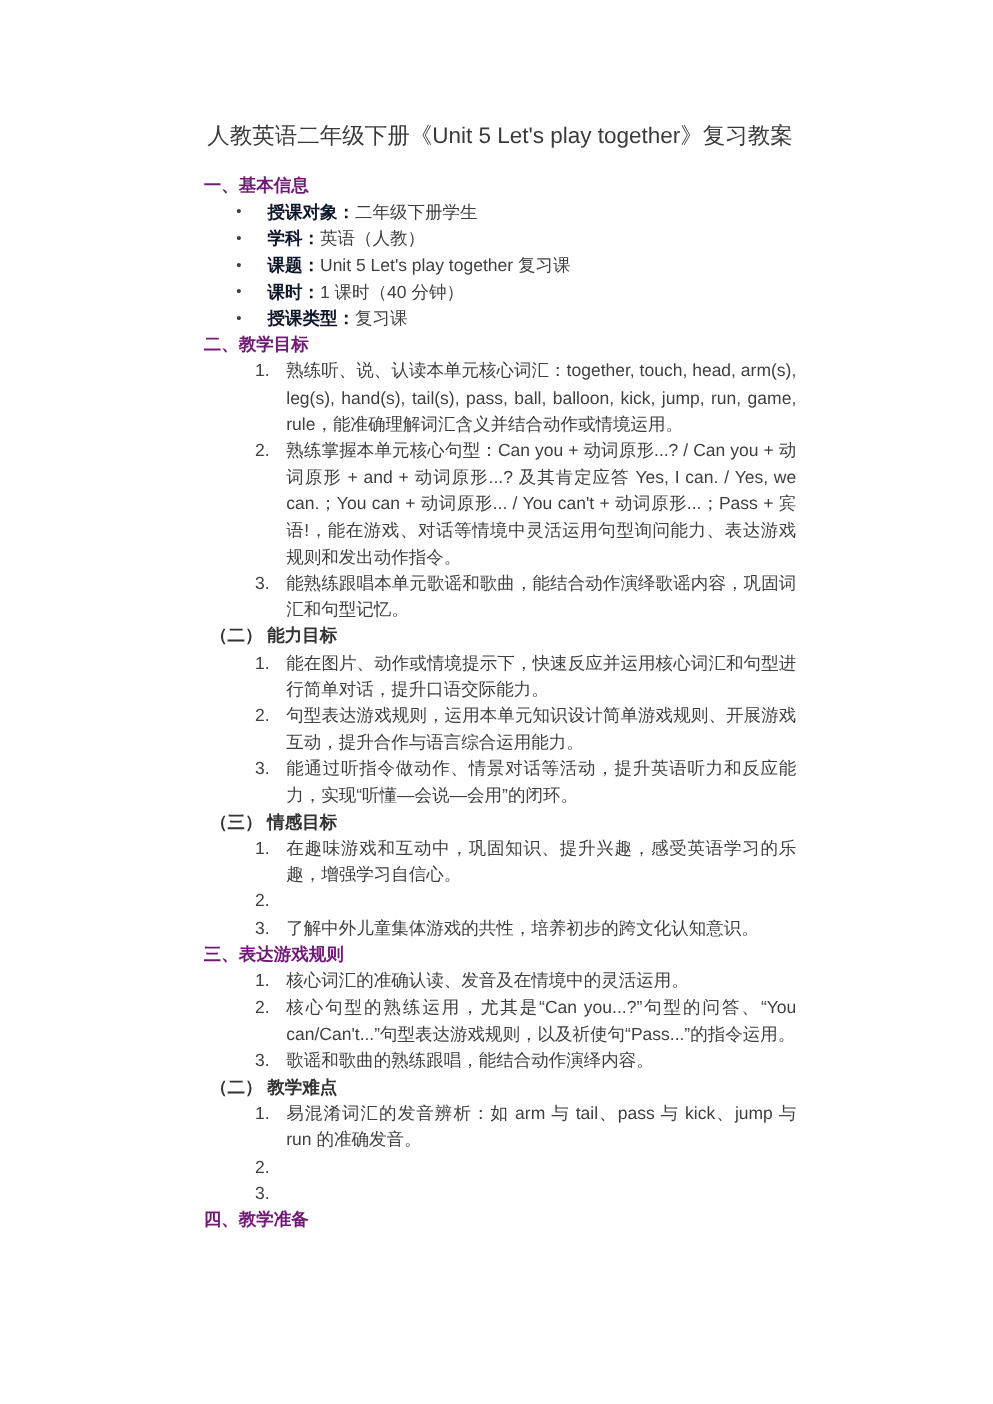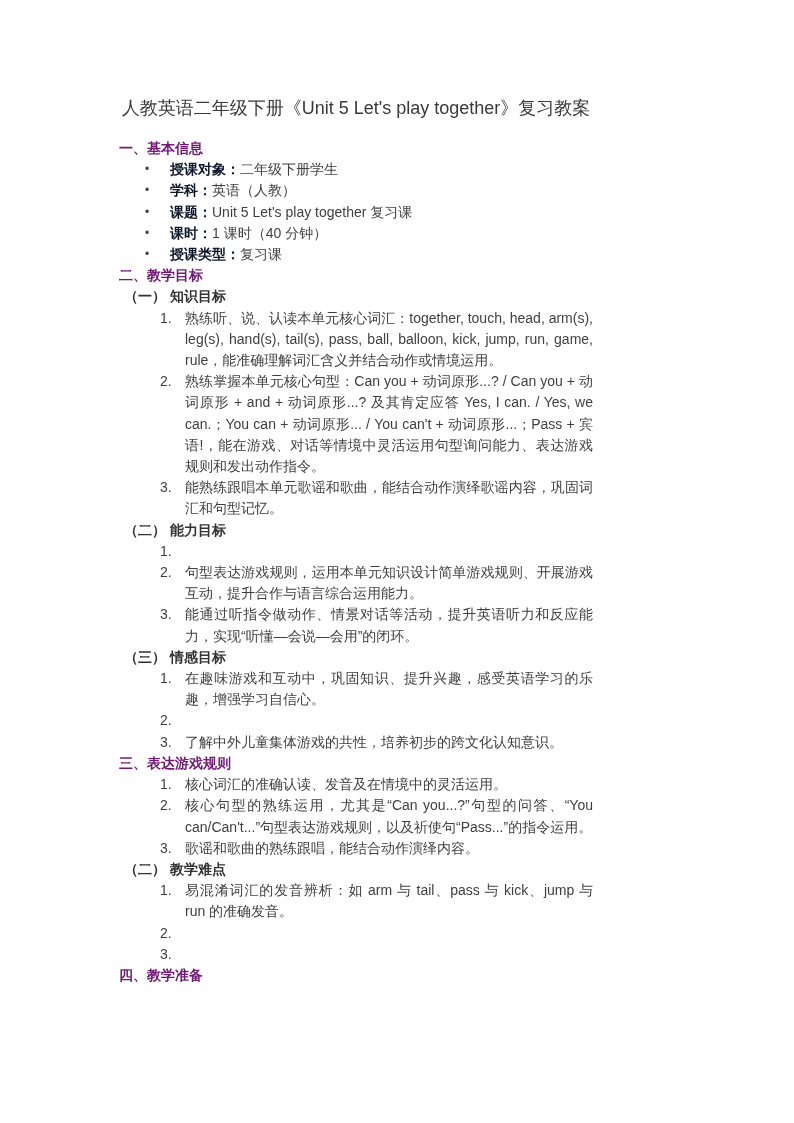--- a/index.html
+++ b/index.html
@@ -8,20 +8,21 @@
     width: 709px;
     height: 1123px;
     box-sizing: border-box;
     background: #ffffff;
     padding: 97px 116px 0 119px;
     font-family: "Liberation Sans", "DejaVu Sans", sans-serif;
     font-size: 14px;
     line-height: 21.2px;
     color: #3f3f3f;
     overflow: hidden;
+    margin-left: 44px;
   }
   .doc-title {
     font-size: 18px;
     line-height: 23px;
     font-weight: 400;
     text-align: center;
     margin: 0 0 18px 0;
     color: #3a3a3a;
   }
   .sec-heading {
@@ -83,37 +84,37 @@
     <span class="bullet-value">1 课时（40 分钟）</span>
   </div>
   <div class="bullet-item">
     <span class="bullet-marker">•</span>
     <span class="bullet-label">授课类型：</span>
     <span class="bullet-value">复习课</span>
   </div>
 
   <div class="sec-heading">二、教学目标</div>
 
-  <div class="sub-heading">（一） 知识目标</div>
   <div class="num-item">
     <span class="num-marker">1.</span>
     <div class="num-text">熟练听、说、认读本单元核心词汇：together, touch, head, arm(s), leg(s), hand(s), tail(s), pass, ball, balloon, kick, jump, run, game, rule，能准确理解词汇含义并结合动作或情境运用。</div>
   </div>
   <div class="num-item">
     <span class="num-marker">2.</span>
     <div class="num-text">熟练掌握本单元核心句型：Can you + 动词原形...? / Can you + 动词原形 + and + 动词原形...? 及其肯定应答 Yes, I can. / Yes, we can.；You can + 动词原形... / You can't + 动词原形...；Pass + 宾语!，能在游戏、对话等情境中灵活运用句型询问能力、表达游戏规则和发出动作指令。</div>
   </div>
   <div class="num-item">
     <span class="num-marker">3.</span>
     <div class="num-text">能熟练跟唱本单元歌谣和歌曲，能结合动作演绎歌谣内容，巩固词汇和句型记忆。</div>
   </div>
 
   <div class="sub-heading">（二） 能力目标</div>
   <div class="num-item">
     <span class="num-marker">1.</span>
+    <div class="num-text">能在图片、动作或情境提示下，快速反应并运用核心词汇和句型进行简单对话，提升口语交际能力。</div>
   </div>
   <div class="num-item">
     <span class="num-marker">2.</span>
     <div class="num-text">句型表达游戏规则，运用本单元知识设计简单游戏规则、开展游戏互动，提升合作与语言综合运用能力。</div>
   </div>
   <div class="num-item">
     <span class="num-marker">3.</span>
     <div class="num-text">能通过听指令做动作、情景对话等活动，提升英语听力和反应能力，实现“听懂—会说—会用”的闭环。</div>
   </div>
 

